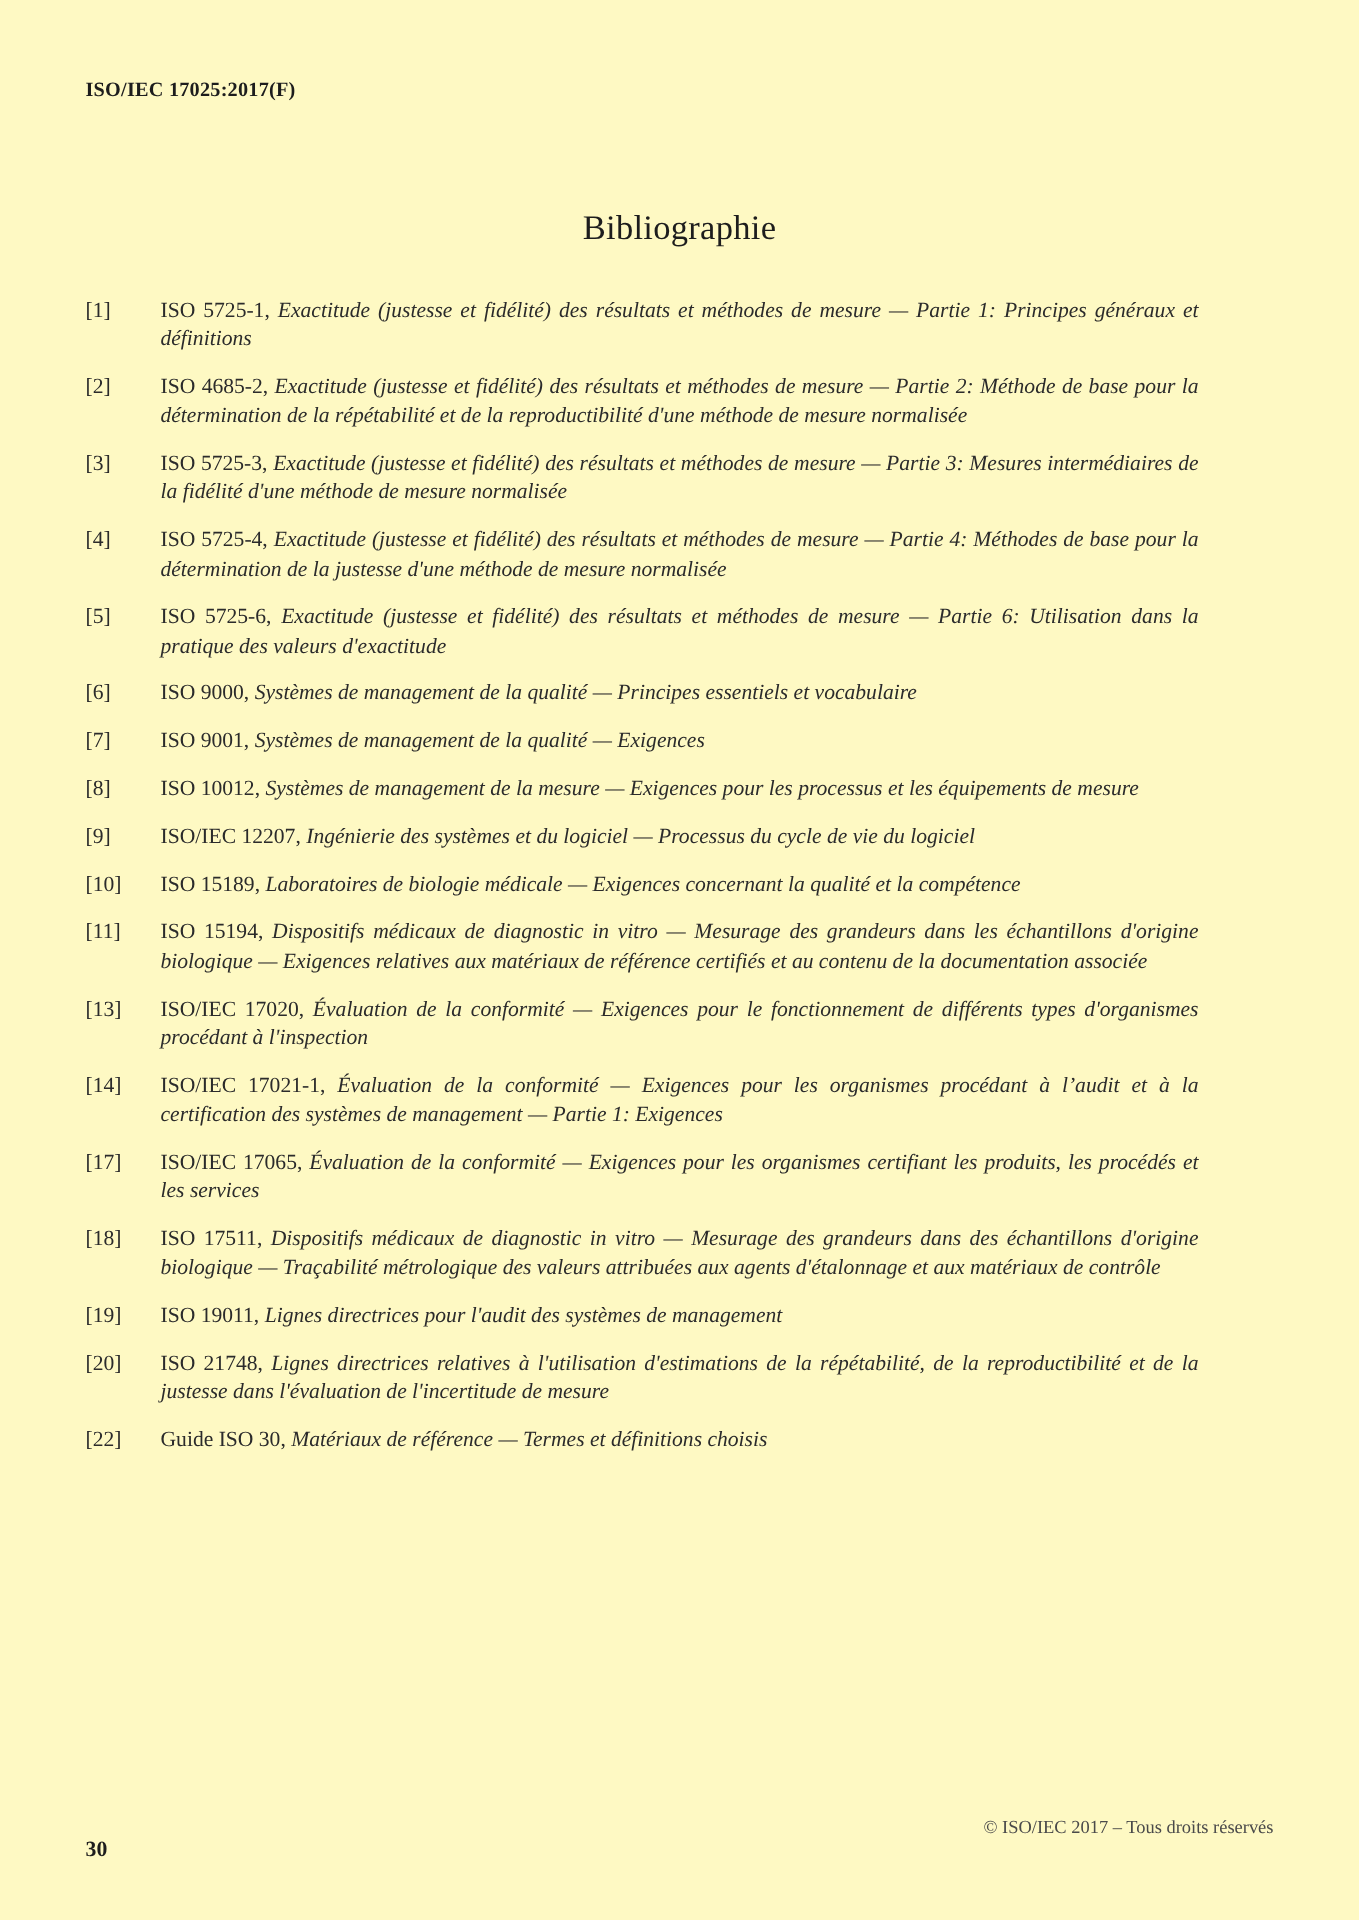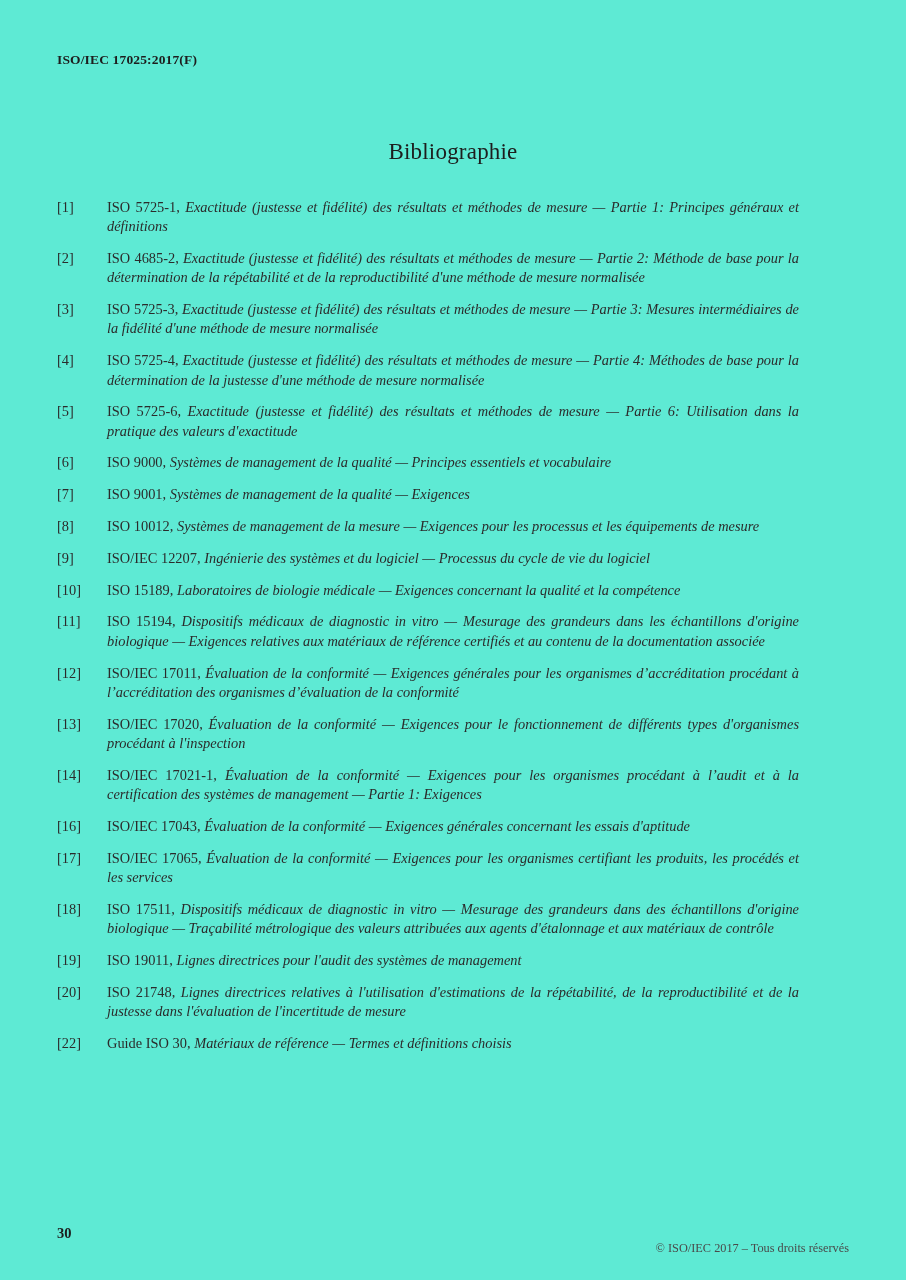--- a/index.html
+++ b/index.html
@@ -5,21 +5,21 @@
   html, body {
     margin: 0;
     padding: 0;
     background: #ffffff;
   }
 
   .page {
     position: relative;
     width: 906px;
     height: 1280px;
-    background: #5eead4;
+    background: #fef9c3;
     overflow: hidden;
     font-family: "Liberation Serif", "DejaVu Serif", serif;
     color: #2b2b2b;
     box-sizing: border-box;
   }
 
   
   .doc-header {
     position: absolute;
     top: 52px;
@@ -100,21 +100,21 @@
     left: 57px;
     bottom: 38px;
     font-size: 14.5px;
     font-weight: bold;
     color: #1d1d1d;
   }
 
   .copyright {
     position: absolute;
     right: 57px;
-    bottom: 24px;
+    bottom: 54px;
     font-size: 12.3px;
     color: #4a4a4a;
     white-space: nowrap;
   }
 </style>
 </head>
 <body>
 
 <div class="page">
 
@@ -161,35 +161,27 @@
       </div>
       <div class="biblio-entry short">
         <span class="entry-num">[10]</span>
         <span class="entry-body"><span class="ref-id">ISO 15189, </span><span class="ref-title">Laboratoires de biologie médicale — Exigences concernant la qualité et la compétence</span></span>
       </div>
       <div class="biblio-entry">
         <span class="entry-num">[11]</span>
         <span class="entry-body"><span class="ref-id">ISO 15194, </span><span class="ref-title">Dispositifs médicaux de diagnostic in vitro — Mesurage des grandeurs dans les échantillons d'origine biologique — Exigences relatives aux matériaux de référence certifiés et au contenu de la documentation associée</span></span>
       </div>
       <div class="biblio-entry">
-        <span class="entry-num">[12]</span>
-        <span class="entry-body"><span class="ref-id">ISO/IEC 17011, </span><span class="ref-title">Évaluation de la conformité — Exigences générales pour les organismes d’accréditation procédant à l’accréditation des organismes d’évaluation de la conformité</span></span>
-      </div>
-      <div class="biblio-entry">
         <span class="entry-num">[13]</span>
         <span class="entry-body"><span class="ref-id">ISO/IEC 17020, </span><span class="ref-title">Évaluation de la conformité — Exigences pour le fonctionnement de différents types d'organismes procédant à l'inspection</span></span>
       </div>
       <div class="biblio-entry">
         <span class="entry-num">[14]</span>
         <span class="entry-body"><span class="ref-id">ISO/IEC 17021-1, </span><span class="ref-title">Évaluation de la conformité — Exigences pour les organismes procédant à l’audit et à la certification des systèmes de management — Partie 1: Exigences</span></span>
       </div>
-      <div class="biblio-entry short">
-        <span class="entry-num">[16]</span>
-        <span class="entry-body"><span class="ref-id">ISO/IEC 17043, </span><span class="ref-title">Évaluation de la conformité — Exigences générales concernant les essais d'aptitude</span></span>
-      </div>
       <div class="biblio-entry">
         <span class="entry-num">[17]</span>
         <span class="entry-body"><span class="ref-id">ISO/IEC 17065, </span><span class="ref-title">Évaluation de la conformité — Exigences pour les organismes certifiant les produits, les procédés et les services</span></span>
       </div>
       <div class="biblio-entry">
         <span class="entry-num">[18]</span>
         <span class="entry-body"><span class="ref-id">ISO 17511, </span><span class="ref-title">Dispositifs médicaux de diagnostic in vitro — Mesurage des grandeurs dans des échantillons d'origine biologique — Traçabilité métrologique des valeurs attribuées aux agents d'étalonnage et aux matériaux de contrôle</span></span>
       </div>
       <div class="biblio-entry short">
         <span class="entry-num">[19]</span>

